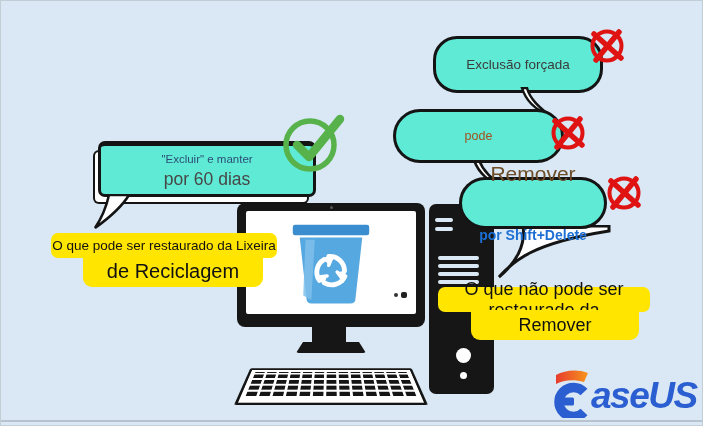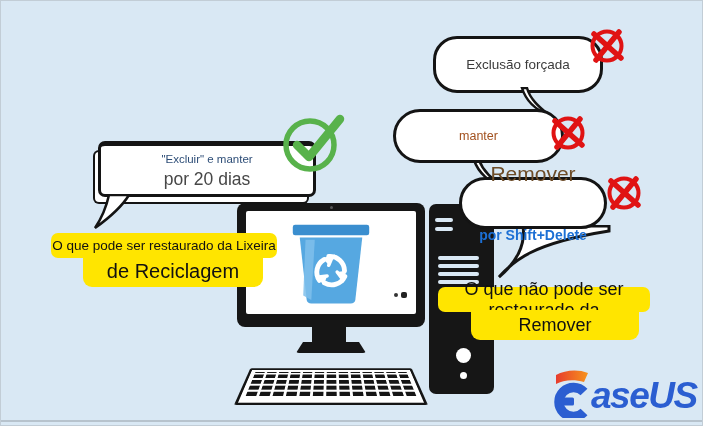--- a/index.html
+++ b/index.html
@@ -1,21 +1,21 @@
 <!DOCTYPE html>
 <html><head>
 <meta charset="utf-8">
 <style>
   html,body{margin:0;padding:0;}
   body{font-family:"Liberation Sans", sans-serif;}
   .canvas{position:relative;width:703px;height:426px;background:#d9e8f4;overflow:hidden;border:1px solid #c2cdd6;box-sizing:border-box;}
   .abs{position:absolute;}
 
   
-  .bubble{position:absolute;background:#ffffff;border:3px solid #141414;display:flex;flex-direction:column;justify-content:center;align-items:center;z-index:3;box-sizing:border-box;text-align:center;}
+  .bubble{position:absolute;background:#5eead4;border:3px solid #141414;display:flex;flex-direction:column;justify-content:center;align-items:center;z-index:3;box-sizing:border-box;text-align:center;}
   .bubble-forced{left:432px;top:35px;width:170px;height:57px;border-radius:24px;}
   .bubble-forced .t1{font-size:13.5px;color:#3b3b3b;}
   .bubble-flash{left:392px;top:108px;width:171px;height:54px;border-radius:27px;}
   .bubble-flash .t1,.bubble-flash .t2{font-size:12.5px;color:#a2511f;line-height:20px;}
   .bubble-remover{left:458px;top:176px;width:148px;height:52px;border-radius:26px;gap:40px;}
   .bubble-remover .t1{font-size:21px;color:#6d4c28;line-height:24px;}
   .bubble-remover .t2{font-size:14px;color:#1c6fd4;line-height:18px;font-weight:bold;}
   .bubble-keep{left:97px;top:140px;width:218px;height:56px;border-radius:7px;border-top-width:5px;
     box-shadow:-6px 8px 0 -3px #ffffff, -6px 8px 0 -1px #141414;}
   .bubble-keep .t1{font-size:11.5px;color:#2d4d77;line-height:18px;}
@@ -120,34 +120,34 @@
     <div class="t1">Exclusão forçada</div>
   </div>
   <svg class="tail" style="left:518px;top:86px;" width="36" height="30" viewBox="0 0 36 30">
     <path d="M8 1 C 11 12 20 20 30 28 C 17 23 7 14 3 1 Z" fill="#fff" stroke="#141414" stroke-width="2.5"></path>
   </svg>
 
   <svg class="tail tail-flash" style="left:470px;top:158px;" width="40" height="32" viewBox="0 0 40 32">
     <path d="M8 1 C 12 12 20 20 34 29 C 18 24 7 13 3 1 Z" fill="#fff" stroke="#141414" stroke-width="2.5"></path>
   </svg>
   <div class="bubble bubble-flash">
-    <div class="t2">manter</div>
+    <div class="t2">pode</div>
   </div>
 
   <svg class="tail tail-remover" style="left:494px;top:224px;" width="118" height="54" viewBox="0 0 118 54">
     <path d="M4 52 C 18 36 38 18 114 6 L 114 1 L 28 1 C 31 20 21 38 4 52 Z" fill="#fff" stroke="#141414" stroke-width="3"></path>
   </svg>
   <div class="bubble bubble-remover">
     <div class="t1">Remover</div>
     <div class="t2">por Shift+Delete</div>
   </div>
 
   <div class="bubble bubble-keep">
     <div class="t1">"Excluir" e manter</div>
-    <div class="t2">por 20 dias</div>
+    <div class="t2">por 60 dias</div>
   </div>
   <svg class="tail" style="left:90px;top:193px;" width="46" height="36" viewBox="0 0 46 36">
     <path d="M38 1 C 30 14 18 24 4 34 C 12 22 16 10 18 1 Z" fill="#fff" stroke="#141414" stroke-width="2.5"></path>
   </svg>
 
   <svg class="status-icon" style="left:279px;top:107px;" width="66" height="66" viewBox="0 0 66 66">
     <circle cx="30" cy="37" r="24" stroke="#58b24b" stroke-width="5.5" fill="none"></circle>
     <path d="M17 37 L29 49 L60 11" stroke="#58b24b" stroke-width="8.5" fill="none" stroke-linecap="round" stroke-linejoin="round"></path>
   </svg>
 

